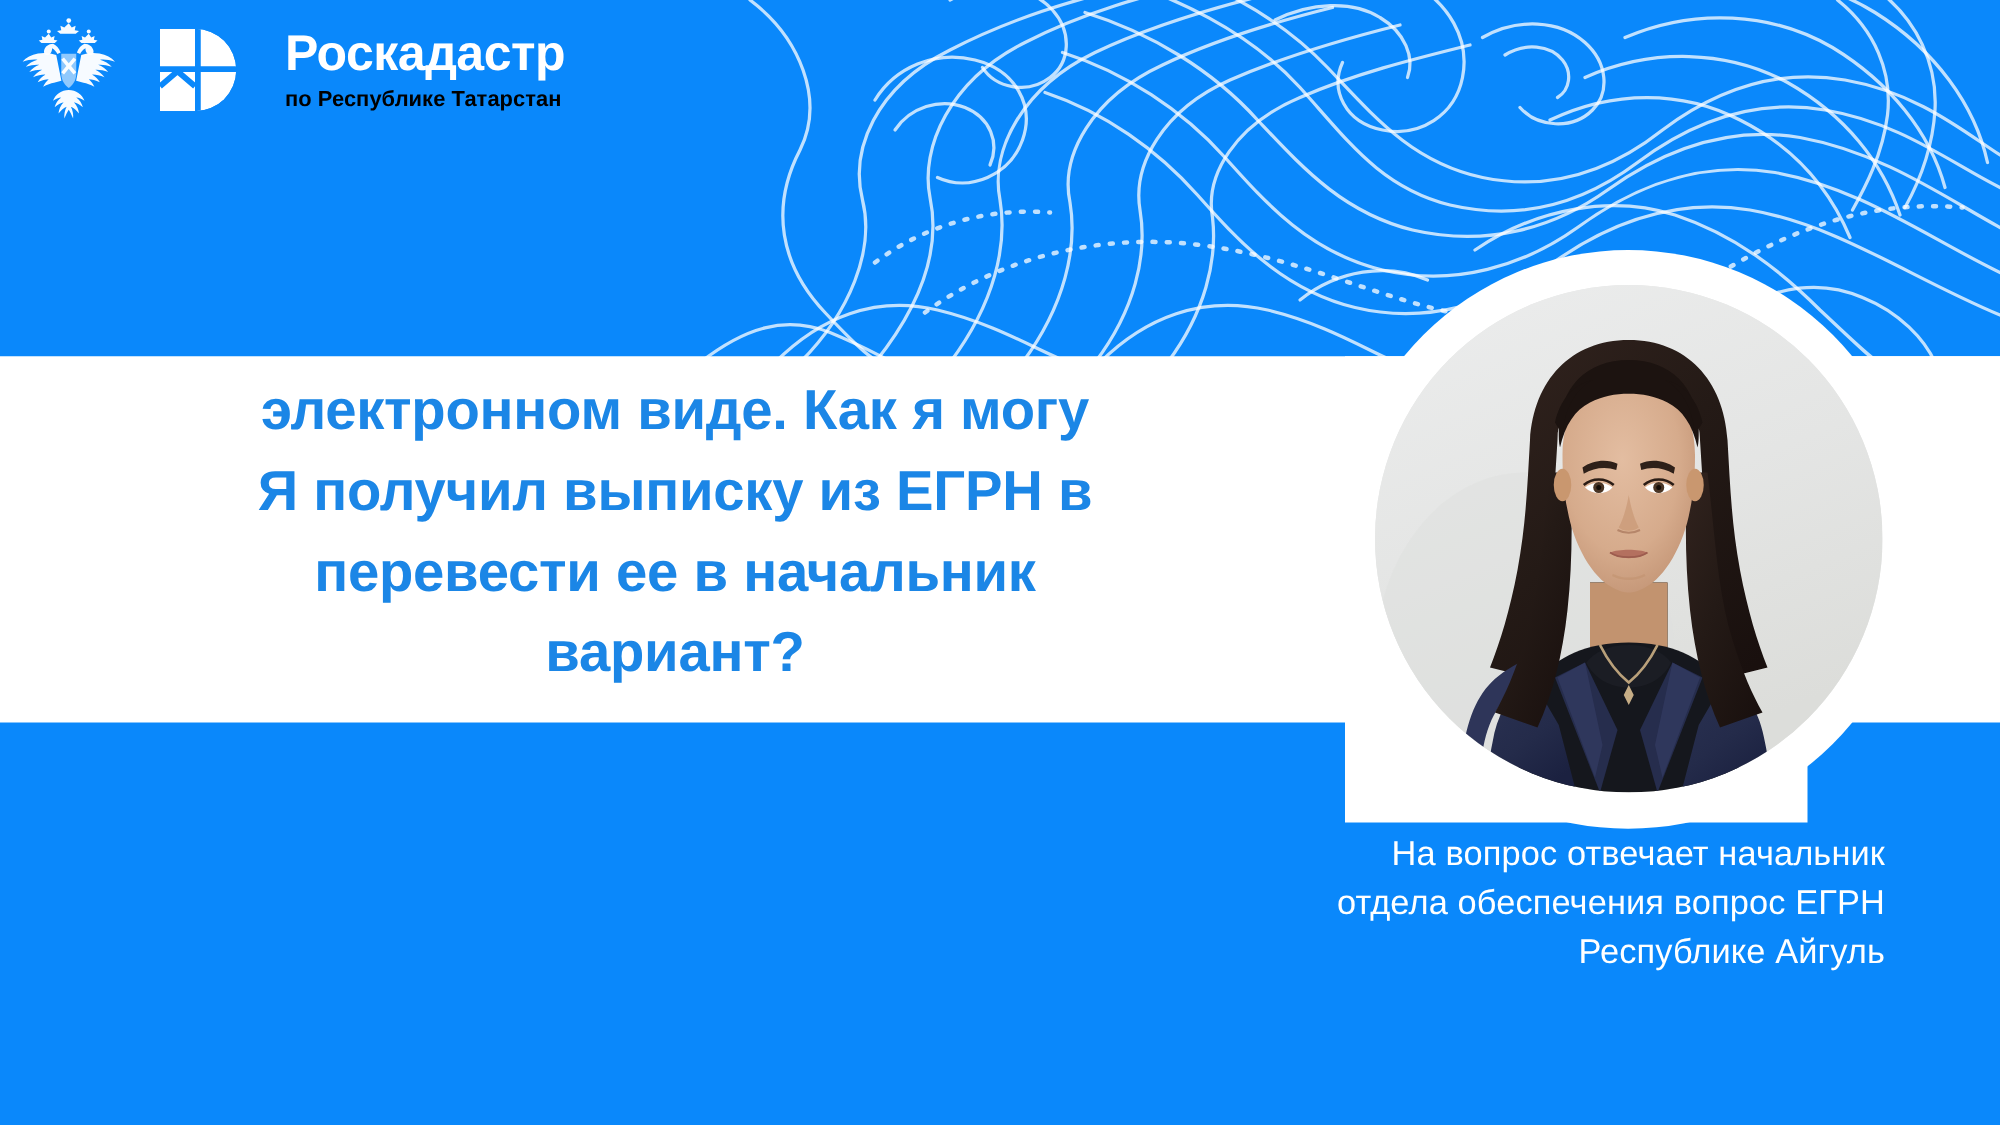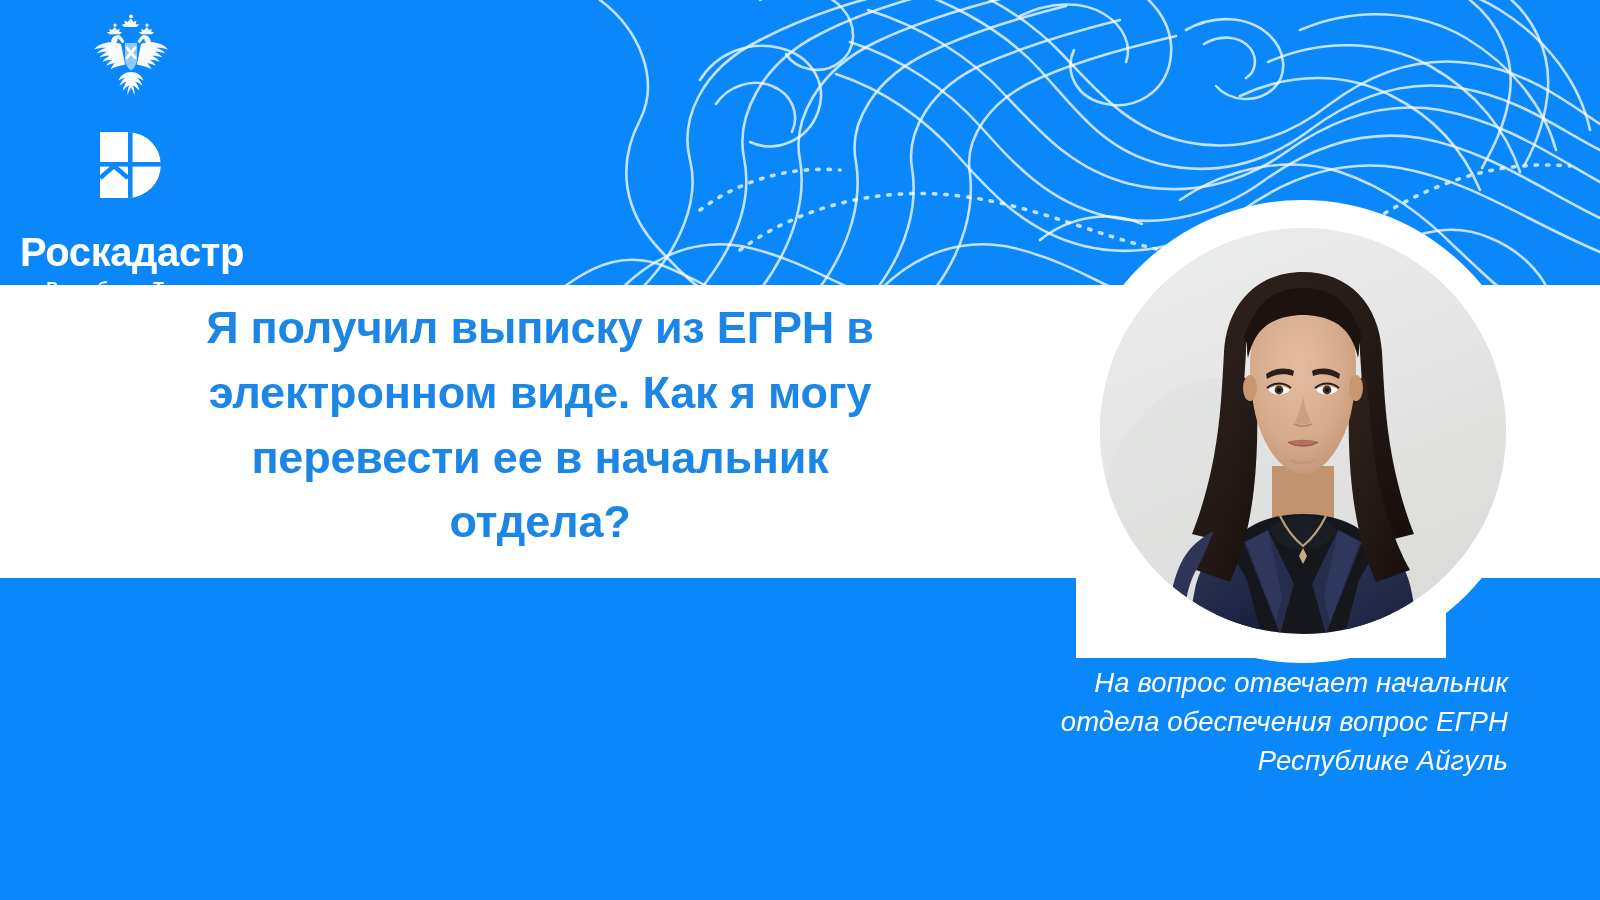--- a/index.html
+++ b/index.html
@@ -30,42 +30,40 @@
 
   
   .brand {
     position: absolute;
     left: 18px;
     top: 14px;
     display: flex;
     align-items: center;
     gap: 28px;
     z-index: 12;
-    flex-direction: column;
   }
   .brand .eagle { width: 74px; height: 84px; display: block; }
   .brand .emblem { width: 78px; height: 78px; display: block; }
   .brand-text { display: flex; flex-direction: column; justify-content: center; margin-left: 2px; }
   .brand-name {
     color: #ffffff;
     font-size: 40px;
     font-weight: 700;
     letter-spacing: -0.4px;
     line-height: 1.04;
     white-space: nowrap;
   }
   .brand-sub {
-    color: #ffffff;
+    color: #000000;
     font-size: 17.5px;
     font-weight: 600;
     letter-spacing: 0.05px;
     line-height: 1.15;
     margin-top: 5px;
     white-space: nowrap;
-    text-decoration: underline;
   }
 
   
   .white-band {
     position: absolute;
     left: 0;
     top: 285px;
     width: 1600px;
     height: 293px;
     background: #ffffff;
@@ -137,21 +135,21 @@
     top: 663px;
     width: 520px;
     z-index: 7;
     text-align: right;
     color: #ffffff;
     font-size: 27.5px;
     font-weight: 400;
     line-height: 1.42;
     letter-spacing: 0.1px;
   }
-  .caption div { white-space: nowrap; font-style: italic; }
+  .caption div { white-space: nowrap; }
 </style>
 </head>
 <body>
 
 <div id="stage">
 
   <div class="topo-layer">
     <svg width="1600" height="290" viewBox="0 0 1600 290" xmlns="http://www.w3.org/2000/svg" fill="none" stroke="#ffffff" stroke-opacity="0.75" stroke-width="2.6" stroke-linecap="round">
       <path d="M640,290 C680,250 700,200 690,160 C680,120 700,70 760,40 C810,14 860,0 900,-10"></path>
       <path d="M700,290 C740,240 752,196 744,158 C736,118 760,64 820,34 C866,10 918,-4 960,-14"></path>
@@ -235,24 +233,24 @@
       <div class="brand-name">Роскадастр</div>
       <div class="brand-sub">по Республике Татарстан</div>
     </div>
   </div>
 
   <div class="white-band"></div>
   <div class="white-ext"></div>
   <div class="blue-notch"></div>
 
   <div class="headline">
+    <div>электронном виде. Как я могу</div>
     <div>Я получил выписку из ЕГРН в</div>
-    <div>электронном виде. Как я могу</div>
     <div>перевести ее в начальник</div>
-    <div>отдела?</div>
+    <div>вариант?</div>
   </div>
 
   <div class="portrait-ring"></div>
   <div class="portrait">
     <svg viewBox="0 0 406 406" xmlns="http://www.w3.org/2000/svg">
       <defs>
         <linearGradient id="bgGrad" x1="0" y1="0" x2="0.4" y2="1">
           <stop offset="0%" stop-color="#eceded"></stop>
           <stop offset="55%" stop-color="#e4e5e4"></stop>
           <stop offset="100%" stop-color="#dcddda"></stop>

